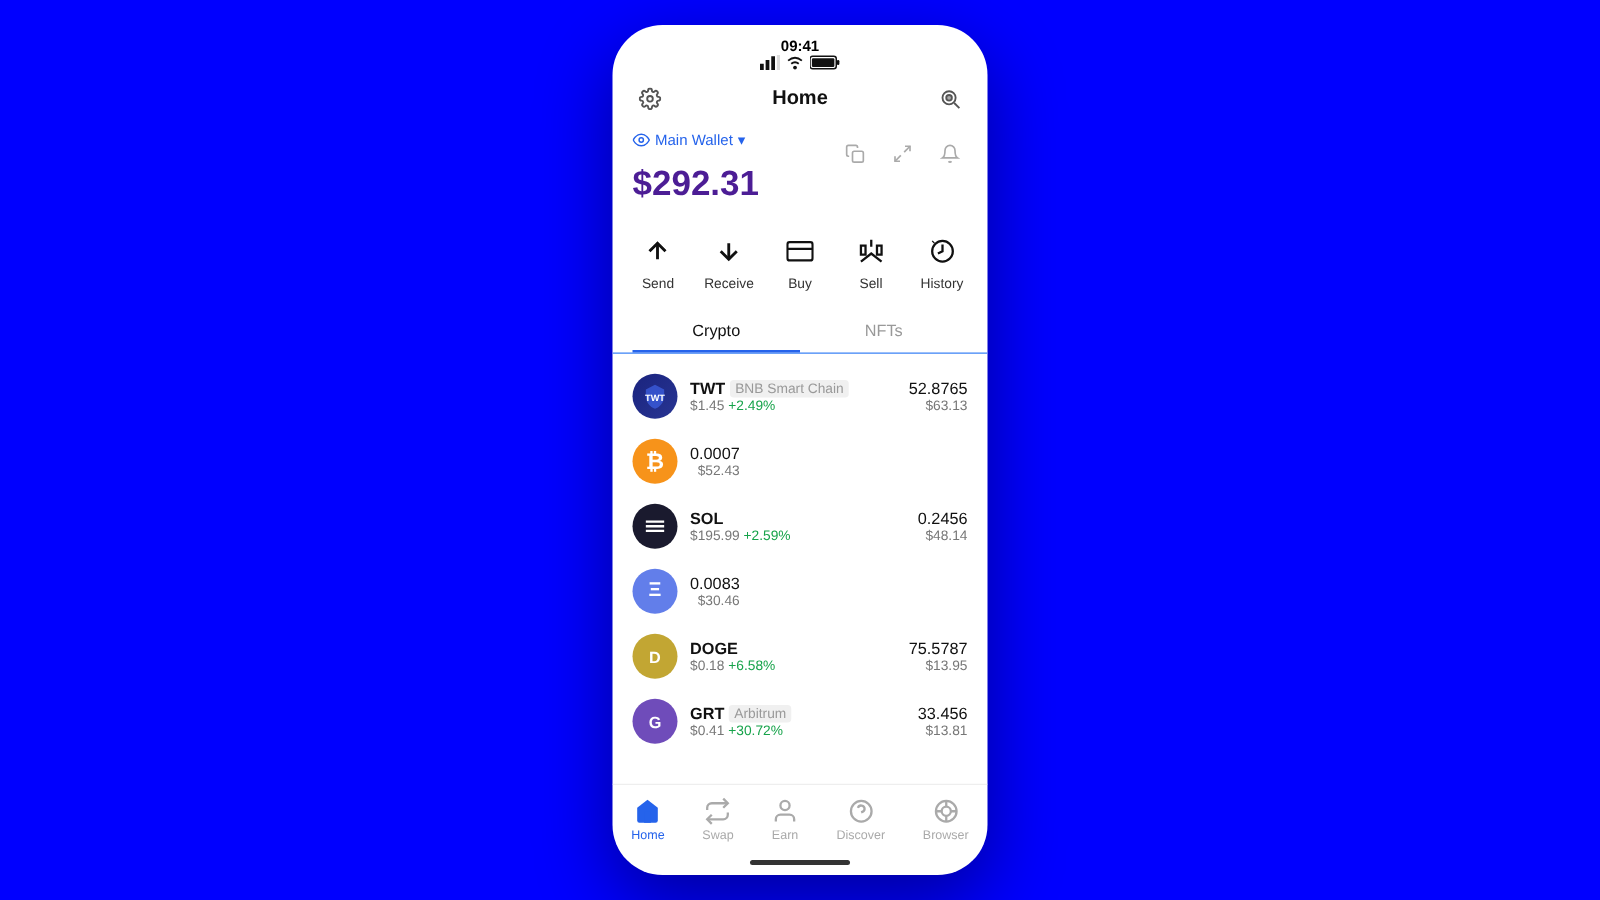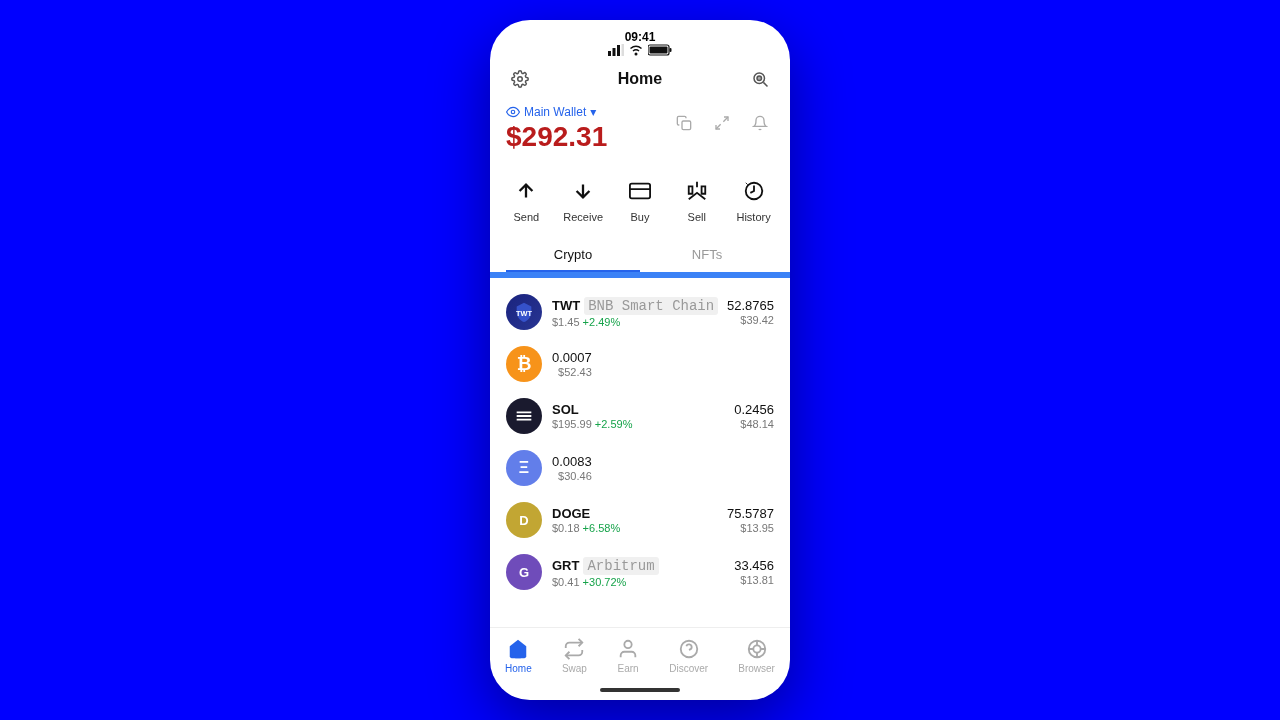--- a/index.html
+++ b/index.html
@@ -80,22 +80,22 @@
       align-items: center;
       gap: 4px;
       color: #2563eb;
       font-size: 12px;
       font-weight: 500;
       cursor: pointer;
     }
     .wallet-balance {
       font-size: 28px;
       font-weight: 700;
-      color: #b91c1c;
-      margin-top: 2px;
+      color: #4c1d95;
+      margin-top: 12px;
     }
     .quick-actions {
       display: flex;
       justify-content: space-around;
       padding: 10px 8px 16px;
     }
     .action-item {
       display: flex;
       flex-direction: column;
       align-items: center;
@@ -113,21 +113,21 @@
       color: #111;
     }
     .action-label {
       font-size: 11px;
       color: #333;
       font-weight: 500;
     }
     .tabs {
       display: flex;
       padding: 0 16px;
-      border-bottom: 6px solid #3b82f6;
+      border-bottom: 1px solid #3b82f6;
       margin-bottom: 8px;
     }
     .tab {
       flex: 1;
       text-align: center;
       padding: 8px 0;
       font-size: 13px;
       font-weight: 500;
       cursor: pointer;
       color: #999;
@@ -168,26 +168,25 @@
       display: flex;
       align-items: center;
       gap: 4px;
     }
     .crypto-symbol {
       font-size: 13px;
       font-weight: 600;
       color: #111;
     }
     .crypto-chain {
-      font-size: 14px;
+      font-size: 11px;
       color: #999;
       background: #f0f0f0;
       padding: 1px 4px;
       border-radius: 3px;
-      font-family: Liberation Mono, monospace;
     }
     .crypto-price {
       font-size: 11px;
       color: #777;
       margin-top: 1px;
     }
     .crypto-change-pos {
       color: #16a34a;
     }
     .crypto-values {
@@ -394,21 +393,21 @@
       </div>
       <div class="crypto-info">
         <div class="crypto-name-row">
           <span class="crypto-symbol">TWT</span>
           <span class="crypto-chain">BNB Smart Chain</span>
         </div>
         <div class="crypto-price">$1.45 <span class="crypto-change-pos">+2.49%</span></div>
       </div>
       <div class="crypto-values">
         <div class="crypto-amount">52.8765</div>
-        <div class="crypto-usd">$39.42</div>
+        <div class="crypto-usd">$63.13</div>
       </div>
     </div>
 
     <div class="crypto-item">
       <div class="crypto-logo btc-icon" style="font-size:18px;">₿</div>
       <div class="crypto-values">
         <div class="crypto-amount">0.0007</div>
         <div class="crypto-usd">$52.43</div>
       </div>
     </div>

